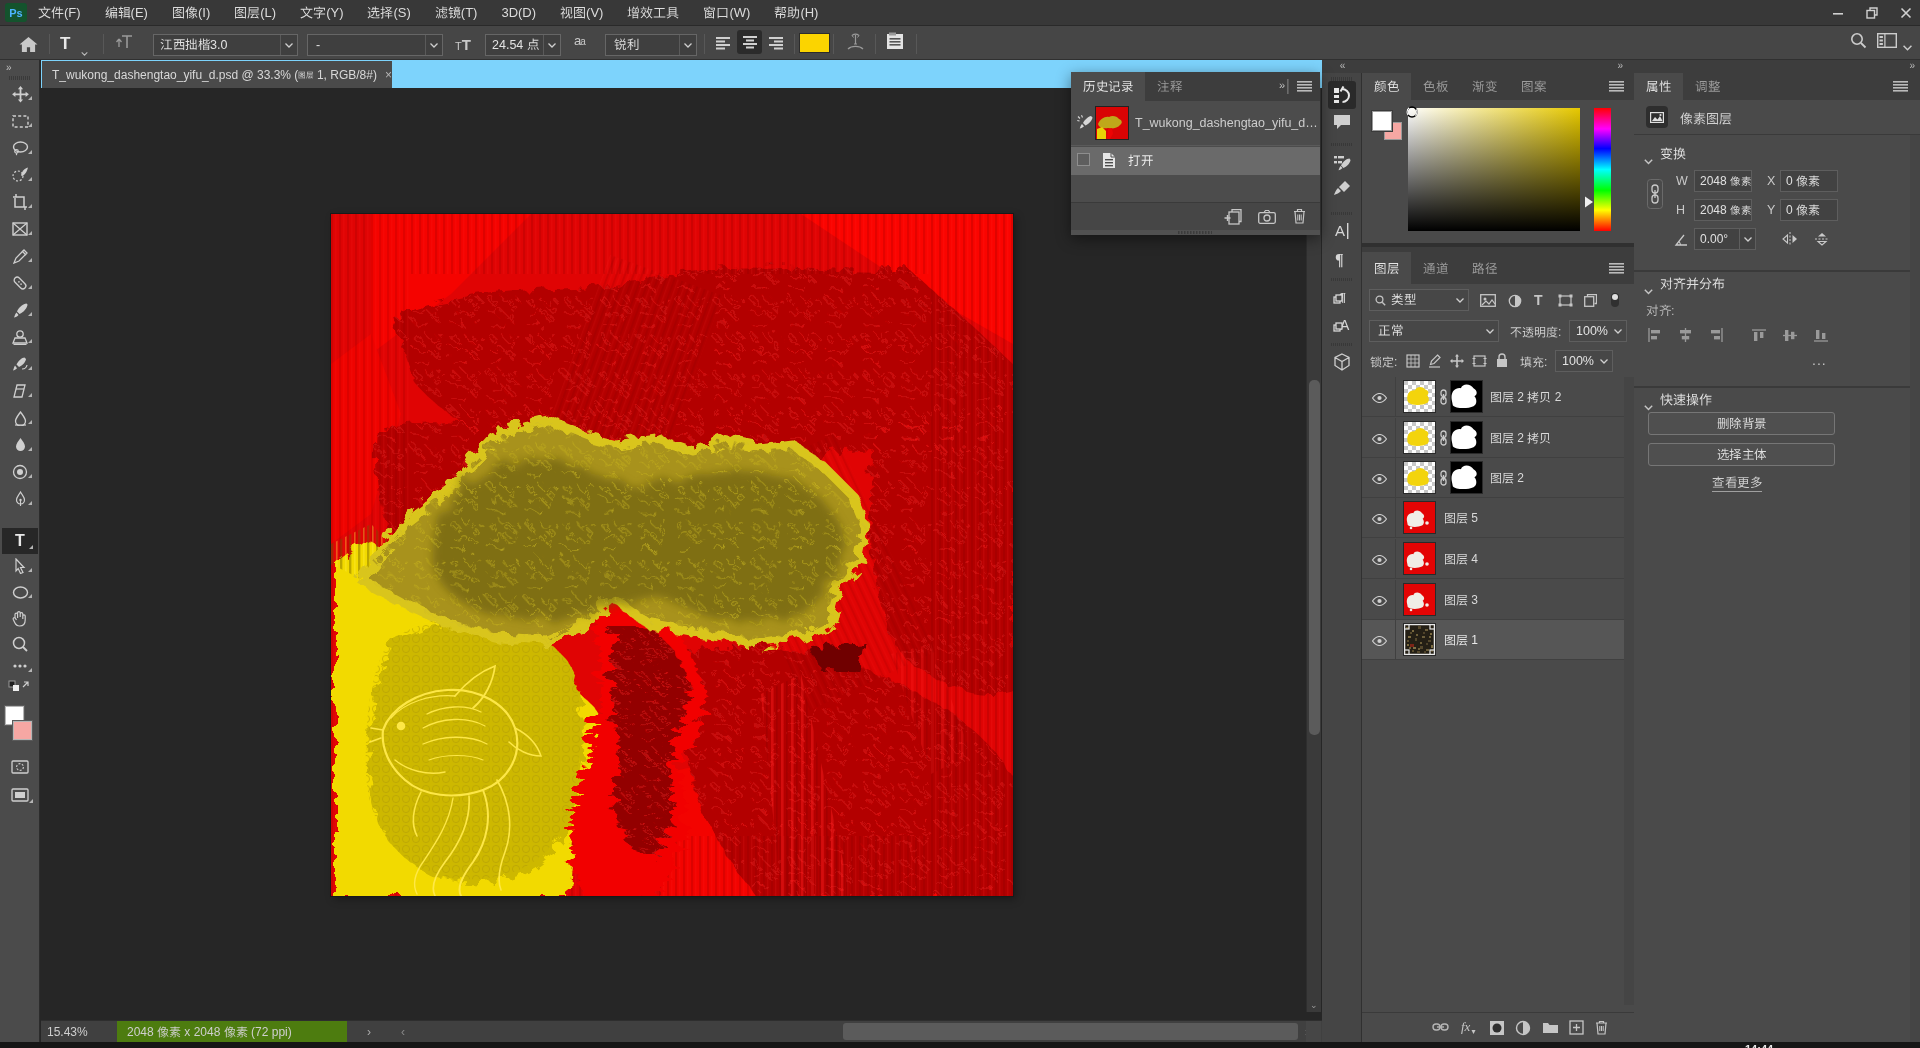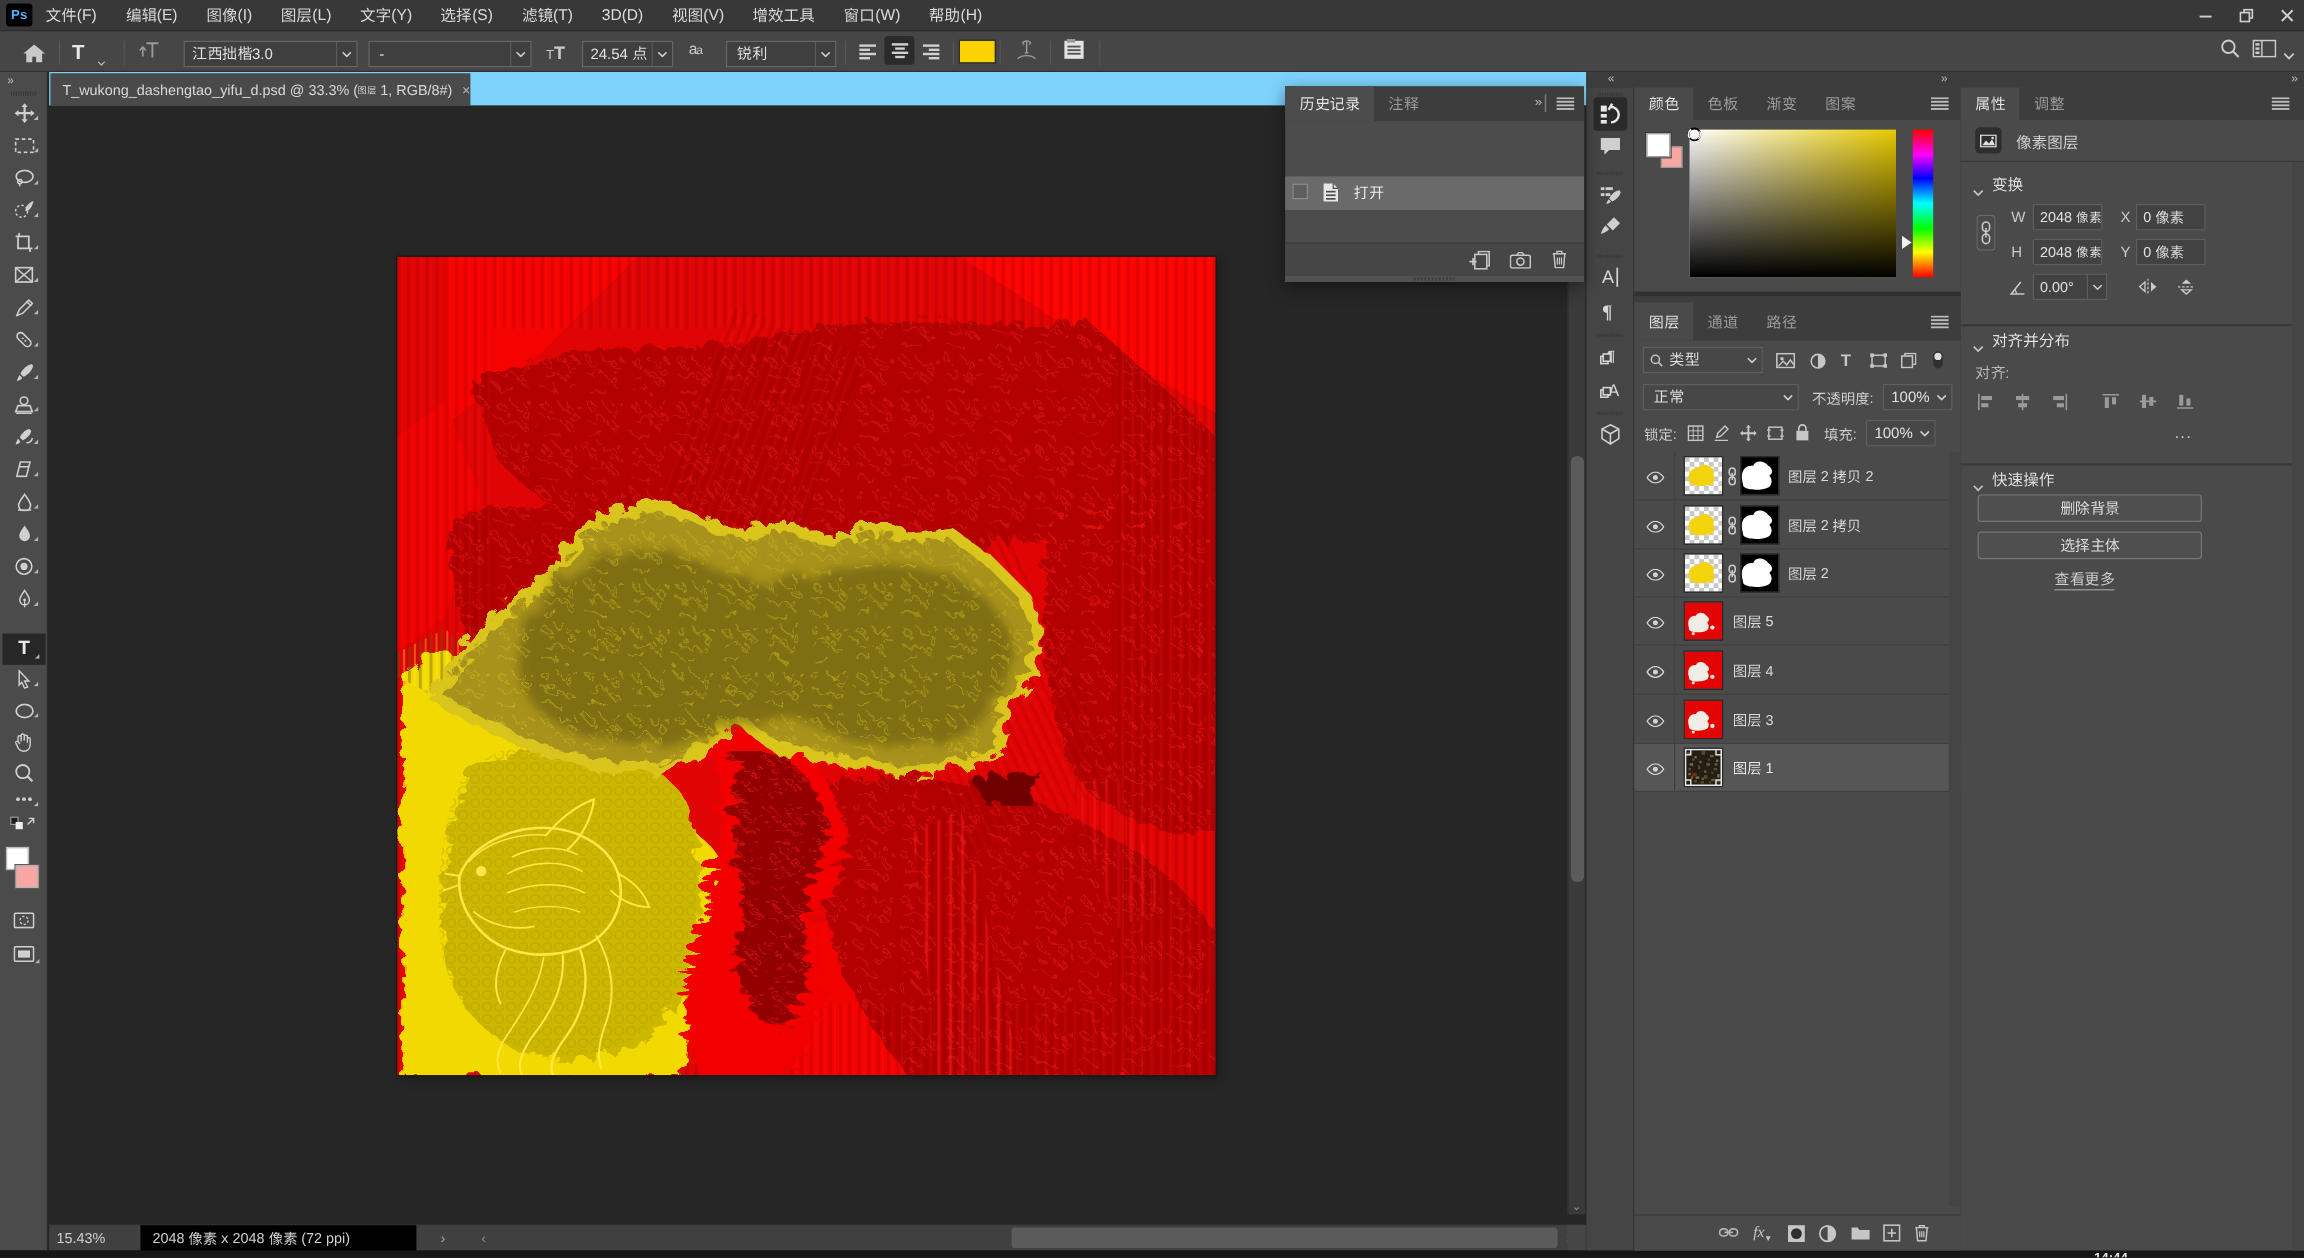--- a/index.html
+++ b/index.html
@@ -7,21 +7,21 @@
 svg.cj{width:1em;height:1em;display:inline-block;vertical-align:-0.14em;fill:currentColor}
 .row{display:flex;align-items:center}
 .ddl{background:#3f3f3f;border:1px solid #666;height:22px;display:flex;align-items:center;
  font-size:12.5px;color:#e2e2e2}
 .ddl .chev{margin-left:auto;width:17px;height:100%;border-left:1px solid #5a5a5a;display:flex;align-items:center;justify-content:center}
 .vline{width:1px;background:#585858}
 .tab{height:28px;display:flex;align-items:center;padding:0 12px;font-size:12.5px;color:#9c9c9c}
 .tab.on{background:#4a4a4a;color:#e6e6e6}
 </style></head><body>
 <div class="abs" style="left:0;top:0;width:1920px;height:25px;background:#383838">
- <div class="abs" style="left:5px;top:3px;width:22px;height:19px;background:#000000;border-radius:3px;
+ <div class="abs" style="left:5px;top:3px;width:22px;height:19px;background:#14532d;border-radius:3px;
    color:#4db4ff;font-size:11px;font-weight:bold;display:flex;align-items:center;justify-content:center">Ps</div>
  <div class="row" style="position:absolute;left:26px;top:0;height:25px;font-size:13px;color:#dcdcdc">
       <div style="padding:0 12px"><svg class="cj" viewBox="0 0 1000 1000">
           <use href="#g6587"></use>
         </svg><svg class="cj" viewBox="0 0 1000 1000">
           <use href="#g4EF6"></use>
         </svg>(F)</div>
       <div style="padding:0 12px"><svg class="cj" viewBox="0 0 1000 1000">
           <use href="#g7F16"></use>
         </svg><svg class="cj" viewBox="0 0 1000 1000">
@@ -572,21 +572,21 @@
       <g filter="url(#rough)" opacity="0.8">
         <path d="M95,330 C100,285 140,245 190,240 C240,236 268,262 300,268 C330,272 352,252 392,250 C444,248 496,270 505,315 C512,355 480,395 430,402 C390,408 362,390 330,380 C300,372 280,390 240,398 C180,408 92,390 95,330 Z" fill="url(#dragY)"></path>
       </g>
     </svg></div>
 <div class="abs" style="left:1306px;top:88px;width:15px;height:924px;background:#3a3a3a;border-left:1px solid #2e2e2e">
  <div class="abs" style="left:2px;top:292px;width:11px;height:355px;background:#5b5b5b;border-radius:5px"></div>
  <div class="abs" style="left:3px;bottom:2px;color:#999;font-size:9px">⌄</div>
 </div>
 <div class="abs" style="left:41px;top:1020px;width:1281px;height:22px;background:#404040;border-top:1px solid #2e2e2e;font-size:12px;color:#cfcfcf">
  <div class="abs" style="left:6px;top:4px">15.43%</div>
- <div class="abs" style="left:76px;top:0;width:230px;height:22px;background:#000000;display:flex;align-items:center;padding-left:10px">2048&nbsp;<svg class="cj" viewBox="0 0 1000 1000">
+ <div class="abs" style="left:76px;top:0;width:230px;height:22px;background:#4d7c0f;display:flex;align-items:center;padding-left:10px">2048&nbsp;<svg class="cj" viewBox="0 0 1000 1000">
         <use href="#g50CF"></use>
       </svg><svg class="cj" viewBox="0 0 1000 1000">
         <use href="#g7D20"></use>
       </svg>&nbsp;x&nbsp;2048&nbsp;<svg class="cj" viewBox="0 0 1000 1000">
         <use href="#g50CF"></use>
       </svg><svg class="cj" viewBox="0 0 1000 1000">
         <use href="#g7D20"></use>
       </svg>&nbsp;(72&nbsp;ppi)</div>
  <div class="abs" style="left:326px;top:4px;color:#aaa">›</div>
  <div class="abs" style="left:360px;top:4px;color:#888">‹</div>
@@ -1386,20 +1386,34 @@
         </div>
   </div>
   <span class="abs" style="right:36px;top:7px;color:#c0c0c0;font-size:11px;letter-spacing:-1px">»</span>
   <span class="abs" style="right:30px;top:5px;color:#777">|</span>
   <svg class="abs" style="right:8px;top:9px" width="15" height="11" viewBox="0 0 15 11">
    <rect y="0" width="15" height="1.6" fill="#bbb"></rect>
         <rect y="3" width="15" height="1.6" fill="#bbb"></rect>
    <rect y="6" width="15" height="1.6" fill="#bbb"></rect>
         <rect y="9" width="15" height="1.6" fill="#bbb"></rect>
       </svg>
+ </div>
+ <div class="abs" style="left:0;top:29px;width:249px;height:45px;border-bottom:1px solid #5a5a5a">
+  <svg class="abs" style="left:6px;top:14px" width="17" height="16" viewBox="0 0 17 16">
+   <path d="M14 1c-2.5 0.5-6.5 3.5-8 7l2.5 2.5c3.5-1.5 6.5-5 7-8z" fill="#d6d6d6"></path>
+   <path d="M5 9c-1.2 1.3-1.8 3.2-2.2 4.5 1.4-0.3 3.2-1 4.2-2.3z" fill="#d6d6d6"></path>
+   <path d="M3 3.5L1 1.5M5.5 2.5l-1-2.2M2.5 6L0.3 5.5" stroke="#d6d6d6" stroke-width="1.1"></path>
+      </svg>
+  <div class="abs" style="left:25px;top:6px;width:32px;height:32px;outline:1px solid #222"><svg width="32" height="32" viewBox="0 0 32 32">
+          <rect width="32" height="32" fill="#d90404"></rect>
+<path d="M2,17 C4,12 9,9 13,10 C16,8 21,9 23,12 C26,13 27,16 24,18 C22,21 16,22 12,21 C8,22 3,21 2,17 Z" fill="#bfa81a"></path>
+<path d="M1,22 L6,20 L10,24 L10,32 L1,32 Z" fill="#e8d206"></path>
+<path d="M12,22 L16,21 L17,27 L14,32 L11,32 Z" fill="#ee0404"></path>
+        </svg></div>
+  <div class="abs" style="left:64px;top:15px;font-size:12.5px;color:#cdcdcd">T_wukong_dashengtao_yifu_d…</div>
  </div>
  <div class="abs" style="left:0;top:75px;width:249px;height:28px;background:#6a6a6a">
   <div class="abs" style="left:6px;top:6px;width:13px;height:13px;border:1px solid #8e8e8e;background:#5e5e5e"></div>
   <svg class="abs" style="left:31px;top:5px" width="14" height="17" viewBox="0 0 14 17">
    <path d="M1 1h8l4 4v11H1z" fill="#e6e6e6"></path>
         <path d="M9 1v4h4" fill="none" stroke="#4c4c4c" stroke-width="1"></path>
    <rect x="3" y="7" width="8" height="1.4" fill="#4c4c4c"></rect>
         <rect x="3" y="10" width="8" height="1.4" fill="#4c4c4c"></rect>
         <rect x="3" y="13" width="8" height="1.4" fill="#4c4c4c"></rect>
       </svg>

